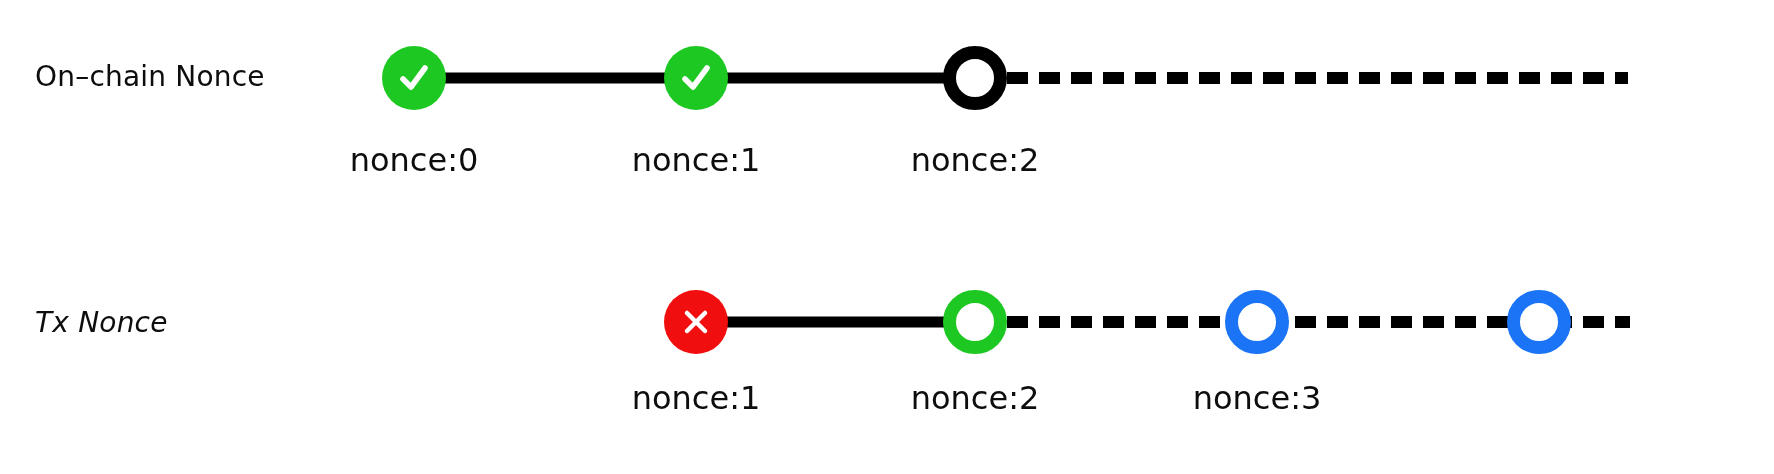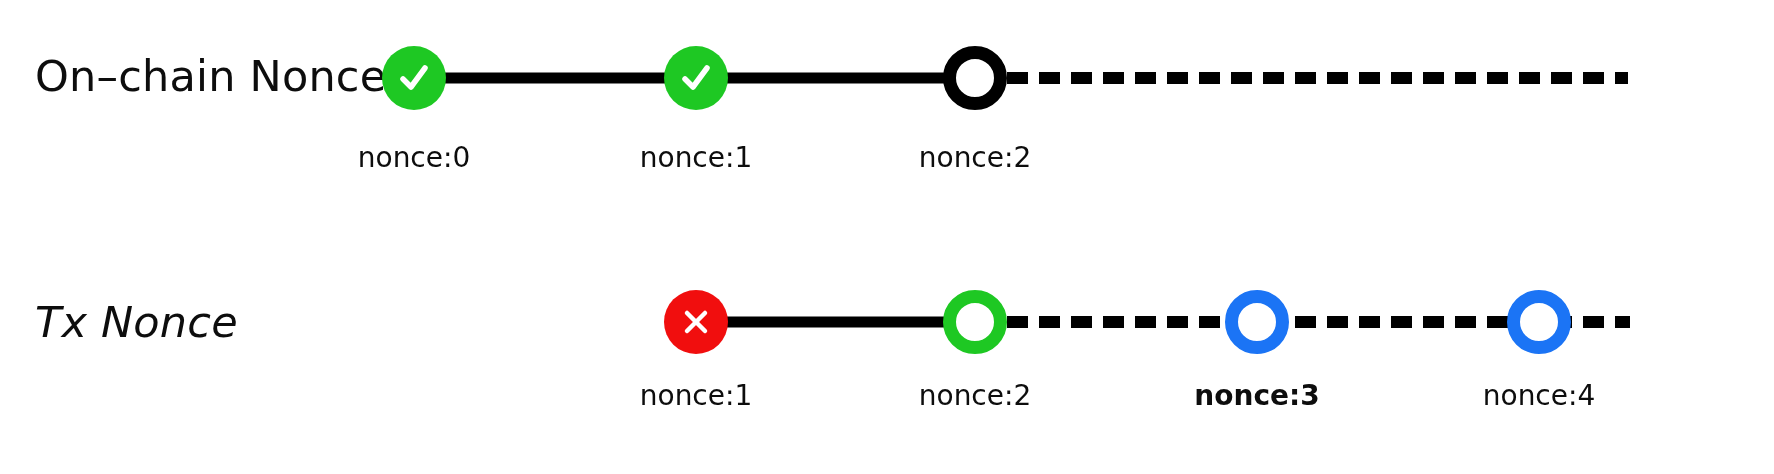--- a/index.html
+++ b/index.html
@@ -8,21 +8,21 @@
     background: #ffffff;
     font-family: "DejaVu Sans", "Liberation Sans", sans-serif;
     position: relative; overflow: hidden;
     color: #0d0d0d;
   }
   .stage { position: absolute; inset: 0; }
 
   .row-title {
     position: absolute; left: 35px;
     transform: translateY(-50%);
-    font-size: 43px; font-weight: 500;
+    font-size: 28px; font-weight: 500;
     letter-spacing: 0.2px; white-space: nowrap;
     color: #0d0d0d;
   }
   #row1-title { top: 76px; }
   #row2-title { top: 322px; font-style: italic; }
 
   .solid-line {
     position: absolute; height: 11px; background: #000;
     transform: translateY(-50%); z-index: 1;
   }
@@ -48,21 +48,21 @@
   .fill-green { background: #1ec823; }
   .fill-red   { background: #f10e0e; }
   .ring-black { background: #fff; border: 13px solid #000; }
   .ring-green { background: #fff; border: 13px solid #1ec823; }
   .ring-blue  { background: #fff; border: 13px solid #1b74f5; }
   .node svg { display: block; }
 
   .tick-label {
     position: absolute;
     transform: translateX(-50%);
-    font-size: 28px; font-weight: 500;
+    font-size: 32px; font-weight: 500;
     white-space: nowrap; color: #0d0d0d;
   }
   .row1-label { top: 141px; }
   .row2-label { top: 379px; }
 </style>
 </head>
 <body>
 
 <div class="stage">
 
@@ -97,16 +97,15 @@
       <line x1="8" y1="8" x2="26" y2="26" stroke="#ffffff" stroke-width="4.5" stroke-linecap="round"></line>
       <line x1="26" y1="8" x2="8" y2="26" stroke="#ffffff" stroke-width="4.5" stroke-linecap="round"></line>
     </svg>
   </div>
   <div class="node ring-green" style="left:975px; top:322px;"></div>
   <div class="node ring-blue" style="left:1257px; top:322px;"></div>
   <div class="node ring-blue" style="left:1539px; top:322px;"></div>
 
   <div class="tick-label row2-label" style="left:696px;">nonce:1</div>
   <div class="tick-label row2-label" style="left:975px;">nonce:2</div>
-  <div class="tick-label row2-label" style="left:1257px;font-weight:bold;">nonce:3</div>
-  <div class="tick-label row2-label" style="left:1539px;">nonce:4</div>
+  <div class="tick-label row2-label" style="left:1257px;">nonce:3</div>
 
 </div>
 
 </body></html>

